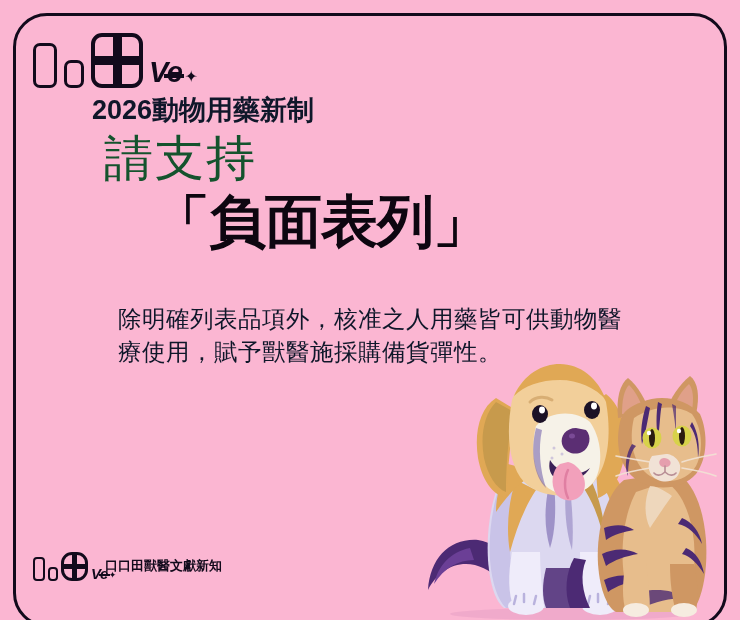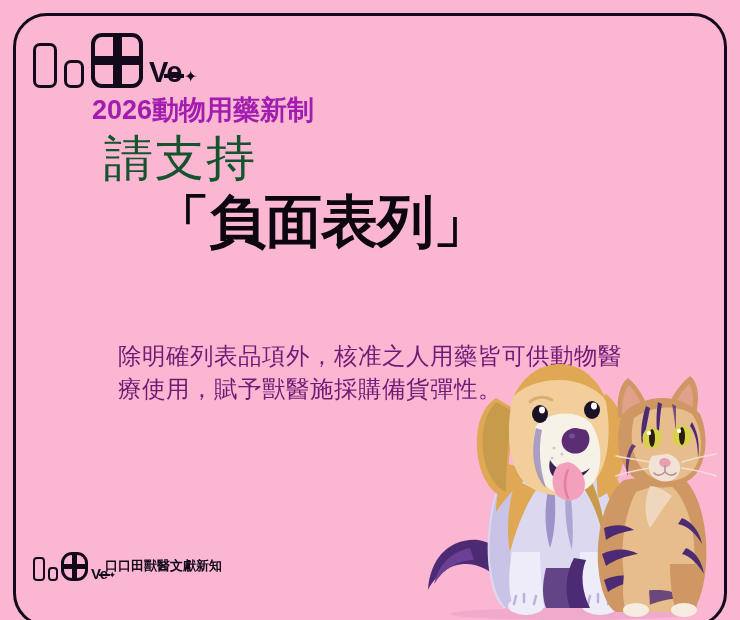--- a/index.html
+++ b/index.html
@@ -54,20 +54,21 @@
   .logo-square .h-bar {
     position: absolute;
     background: #120a1c;
   }
   .logo-ve {
     font-weight: 900;
     color: #120a1c;
     letter-spacing: -0.5px;
     line-height: 1;
     position: relative;
+    font-style: italic;
   }
   .logo-ve .strike {
     position: absolute;
     background: #120a1c;
   }
   .logo-ve .spark {
     position: absolute;
     color: #120a1c;
     line-height: 1;
   }
@@ -96,21 +97,21 @@
 
   #logo-footer .logo-bar { border-width: 2.5px; border-radius: 4px; }
 
   
   #eyebrow {
     position: absolute;
     left: 92px;
     top: 92px;
     font-size: 27px;
     font-weight: 700;
-    color: #a21caf;
+    color: #0f172a;
     letter-spacing: 0px;
     white-space: nowrap;
   }
   #subhead {
     position: absolute;
     left: 104px;
     top: 126px;
     font-size: 49px;
     font-weight: 400;
     color: #14532d;
@@ -128,24 +129,23 @@
     white-space: nowrap;
     line-height: 1.05;
   }
   #body-copy {
     position: absolute;
     left: 118px;
     top: 303px;
     width: 516px;
     font-size: 23.5px;
     font-weight: 500;
-    color: #701a75;
+    color: #0f172a;
     line-height: 1.42;
     letter-spacing: 0.5px;
-    margin-top: 37px;
   }
   #footer-text {
     position: absolute;
     left: 105px;
     top: 557px;
     font-size: 13px;
     font-weight: 700;
     color: #120a1c;
     letter-spacing: 0px;
     white-space: nowrap;

